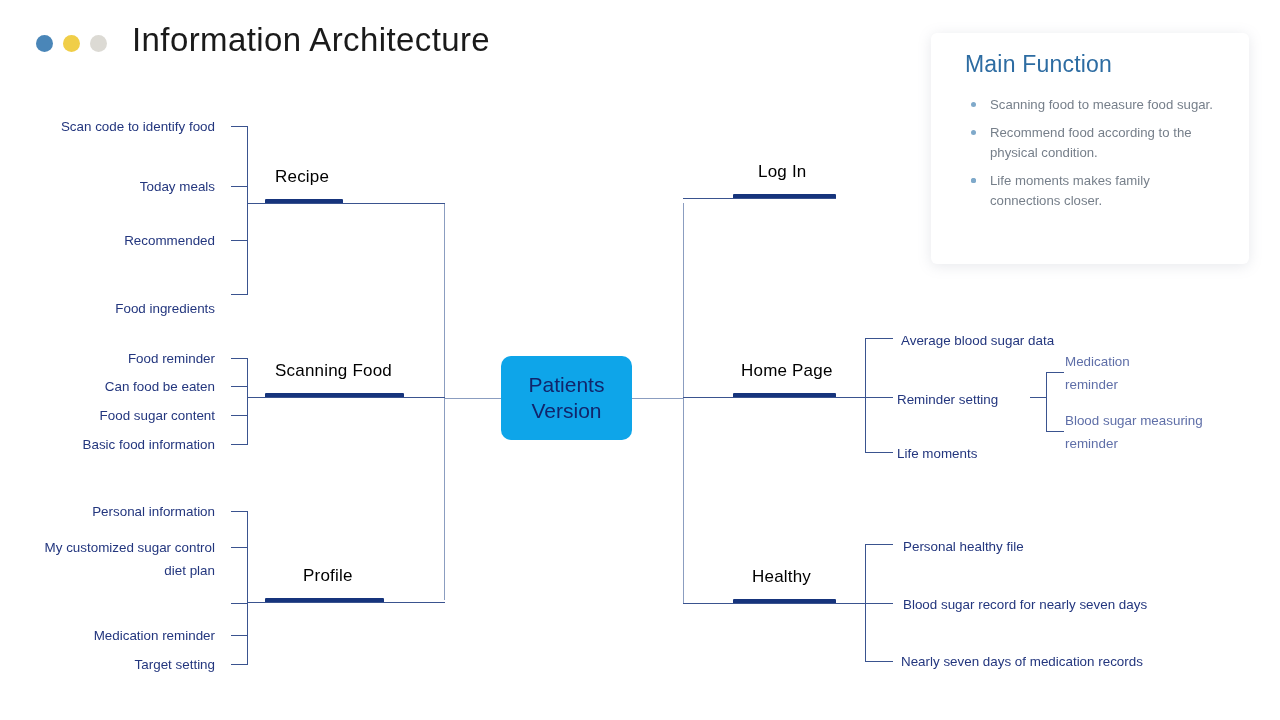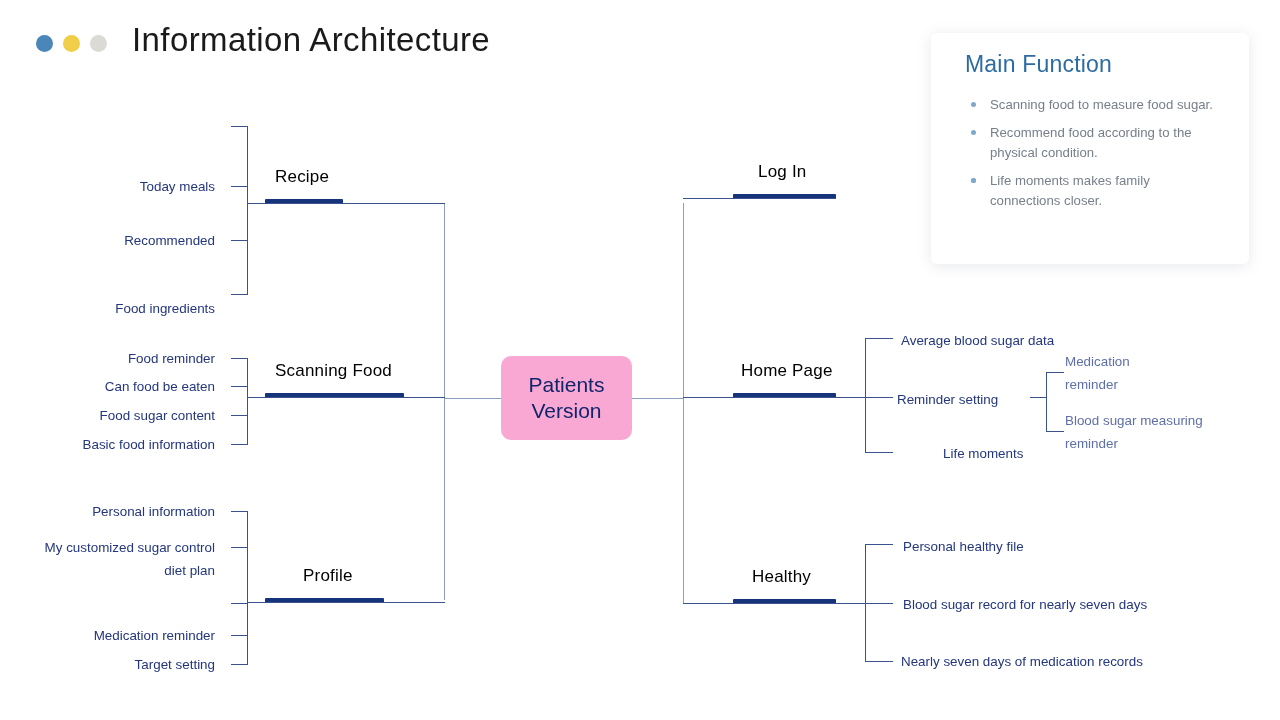--- a/index.html
+++ b/index.html
@@ -86,21 +86,21 @@
   .vline.dark { background: #3a538f; }
   .hline.dark { background: #3a538f; }
 
   
   #center-node {
     position: absolute;
     left: 501px;
     top: 356px;
     width: 131px;
     height: 84px;
-    background: #f9a8d4;
+    background: #0ea5e9;
     border-radius: 10px;
     display: flex;
     align-items: center;
     justify-content: center;
     text-align: center;
     color: #11256b;
     font-size: 21px;
     line-height: 26px;
     font-weight: 400;
   }
@@ -188,20 +188,21 @@
   </div>
 
   <div class="hline dark" style="left:247px; top:203px; width:198px;"></div>
 
   <div class="vline dark" style="left:247px; top:126px; height:168px;"></div>
   <div class="hline dark" style="left:231px; top:126px; width:17px;"></div>
   <div class="hline dark" style="left:231px; top:186px; width:17px;"></div>
   <div class="hline dark" style="left:231px; top:240px; width:17px;"></div>
   <div class="hline dark" style="left:231px; top:294px; width:17px;"></div>
 
+  <div class="leaf right-align wrap" style="left:40px; top:115px; width:175px;">Scan code to identify food</div>
   <div class="leaf right-align" style="left:40px; top:175px; width:175px;">Today meals</div>
   <div class="leaf right-align" style="left:40px; top:229px; width:175px;">Recommended</div>
   <div class="leaf right-align" style="left:40px; top:297px; width:175px;">Food ingredients</div>
 
   <div class="branch" style="left:265px; top:366px; width:180px; height:32px;">
     <div class="branch-label" style="left:10px;">Scanning Food</div>
     <div class="branch-bar" style="left:0px; width:139px;"></div>
   </div>
   <div class="hline dark" style="left:247px; top:397px; width:198px;"></div>
   <div class="vline dark" style="left:247px; top:358px; height:86px;"></div>
@@ -244,21 +245,21 @@
   </div>
   <div class="hline dark" style="left:683px; top:397px; width:183px;"></div>
 
   <div class="vline dark" style="left:865px; top:338px; height:114px;"></div>
   <div class="hline dark" style="left:865px; top:338px; width:28px;"></div>
   <div class="hline dark" style="left:865px; top:397px; width:28px;"></div>
   <div class="hline dark" style="left:865px; top:452px; width:28px;"></div>
 
   <div class="leaf" style="left:901px; top:329px;">Average blood sugar data</div>
   <div class="leaf" style="left:897px; top:388px;">Reminder setting</div>
-  <div class="leaf" style="left:943px; top:442px;">Life moments</div>
+  <div class="leaf" style="left:897px; top:442px;">Life moments</div>
 
   <div class="hline dark" style="left:1030px; top:397px; width:17px;"></div>
   <div class="vline dark" style="left:1046px; top:372px; height:60px;"></div>
   <div class="hline dark" style="left:1046px; top:372px; width:18px;"></div>
   <div class="hline dark" style="left:1046px; top:431px; width:18px;"></div>
 
   <div class="leaf muted wrap" style="left:1065px; top:350px; width:78px;">Medication reminder</div>
   <div class="leaf muted wrap" style="left:1065px; top:409px; width:152px;">Blood sugar measuring reminder</div>
 
   <div class="branch" style="left:733px; top:572px; width:180px; height:32px;">

